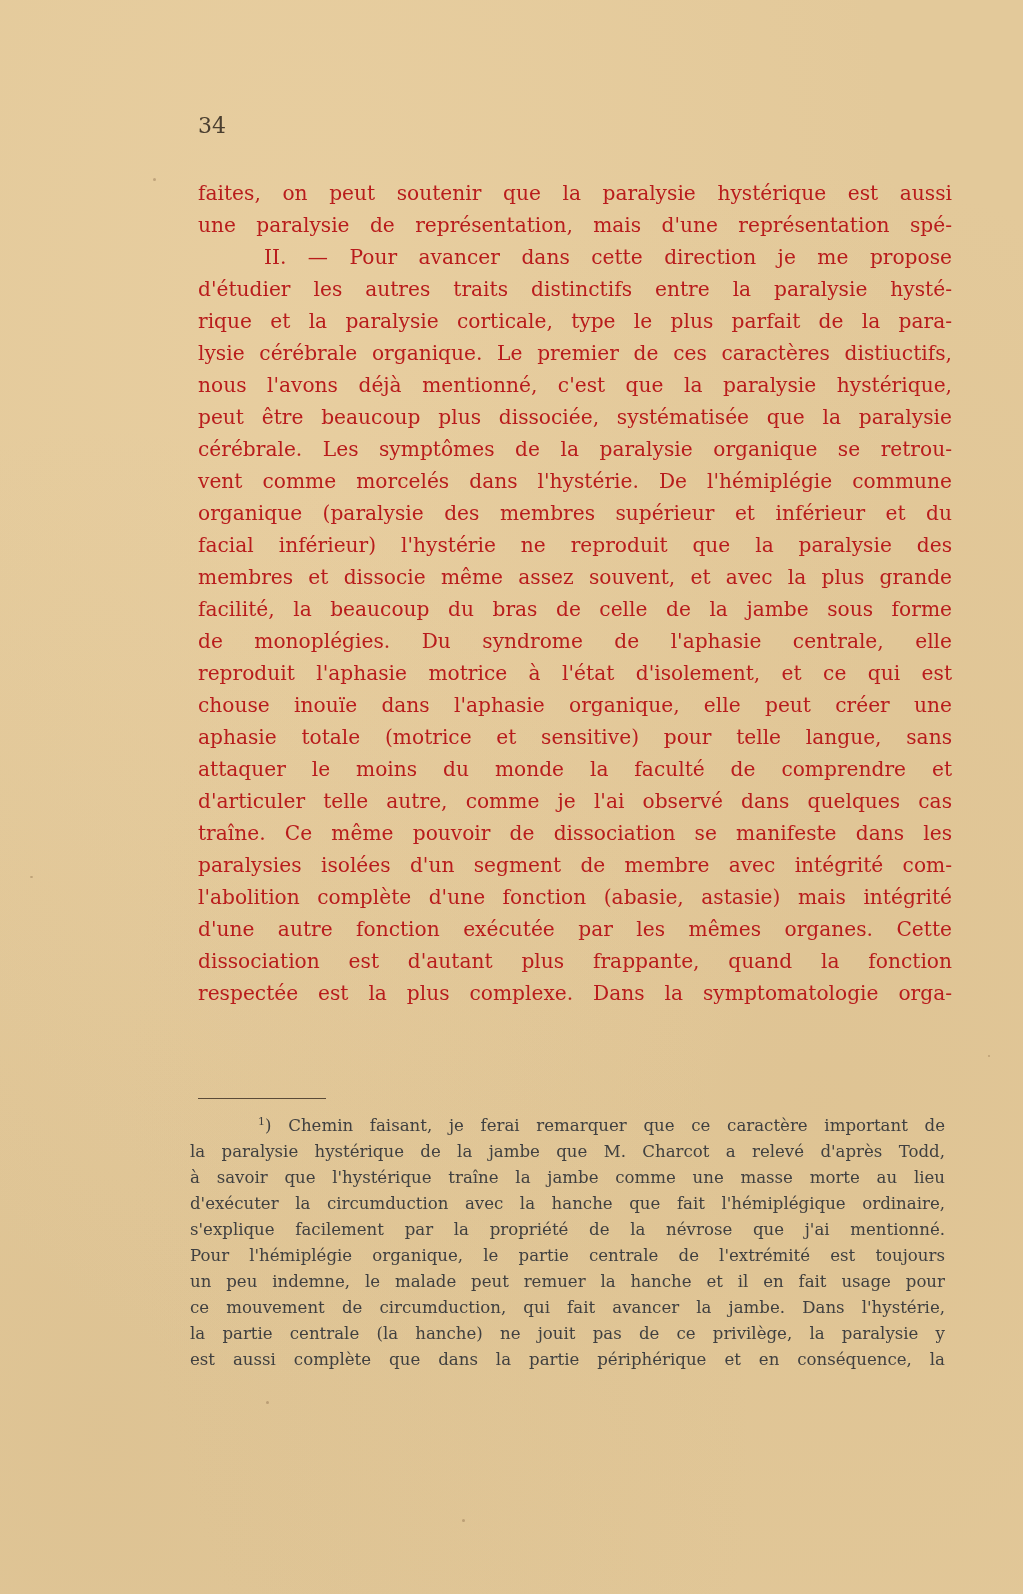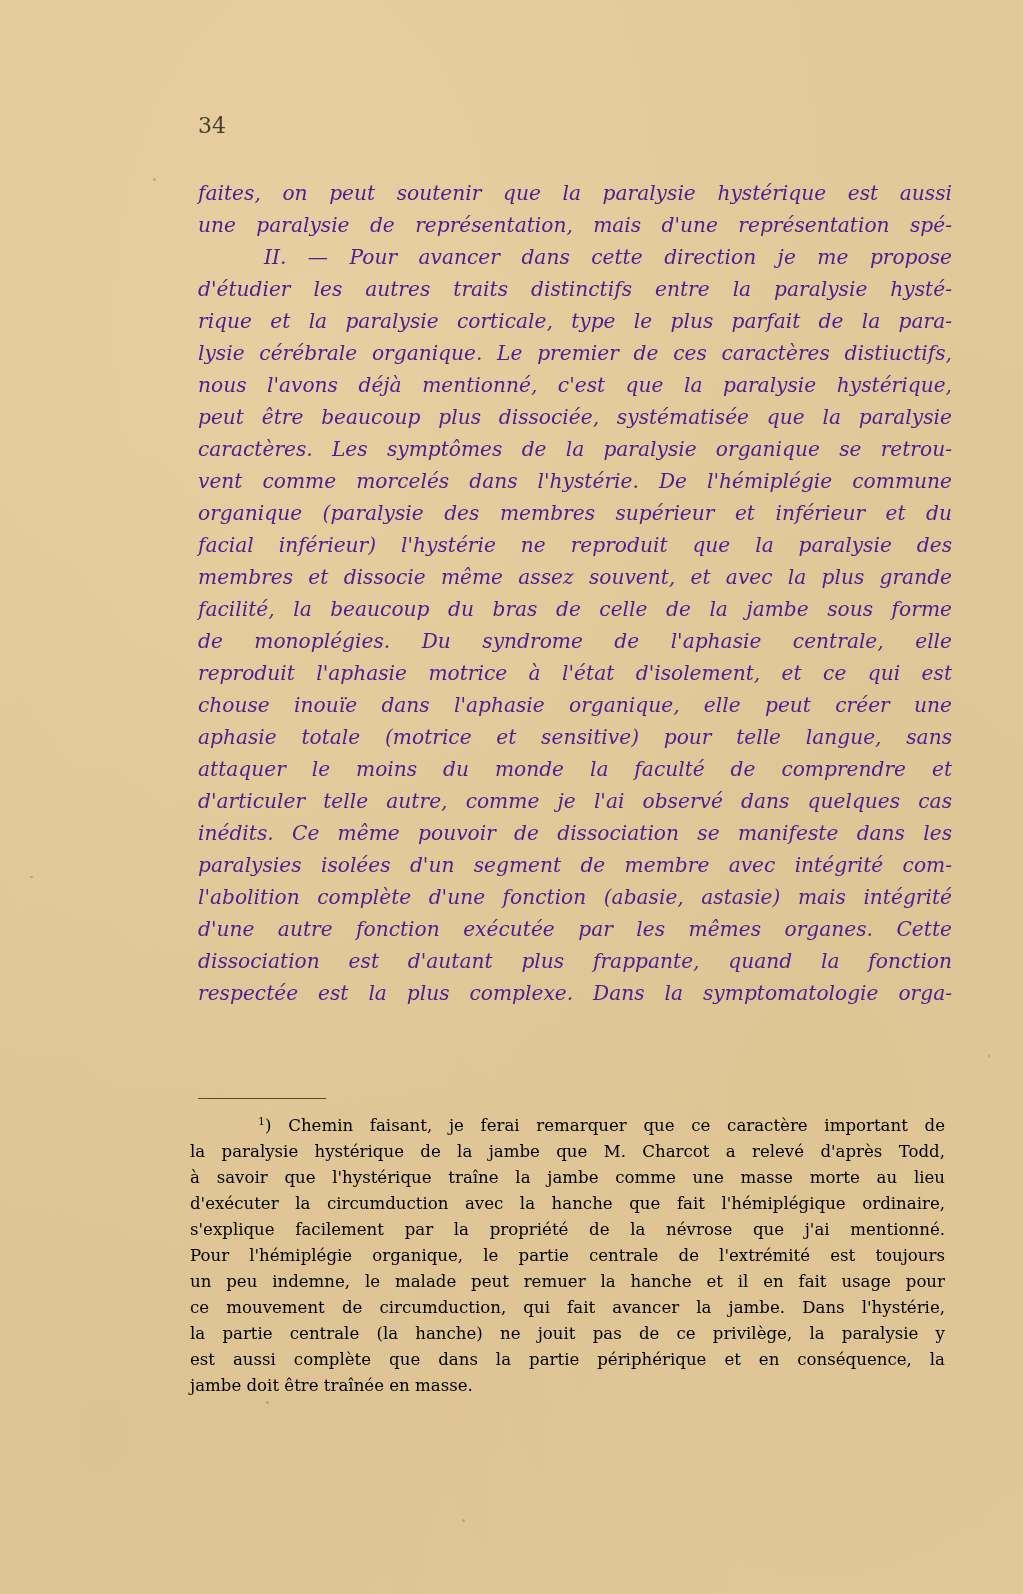--- a/index.html
+++ b/index.html
@@ -41,22 +41,21 @@
       width: 754px;
     }
     .line {
       display: block;
       height: 32px;
       line-height: 32px;
       font-size: 20.2px;
       text-align: justify;
       text-align-last: justify;
       white-space: nowrap;
-      color: #4c1d95;
-      font-style: italic;
+      color: #b91c1c;
     }
     .line.last {
       text-align-last: left;
     }
     .line.indent {
       padding-left: 66px;
     }
     .footnote-rule {
       position: absolute;
       left: 198px;
@@ -72,21 +71,21 @@
       width: 755px;
     }
     .fn-line {
       display: block;
       height: 26px;
       line-height: 26px;
       font-size: 16.6px;
       text-align: justify;
       text-align-last: justify;
       white-space: nowrap;
-      color: #000000;
+      color: #404040;
     }
     .fn-line.indent {
       padding-left: 68px;
     }
     .fn-line.last {
       text-align-last: left;
     }
     sup {
       font-size: 11px;
       vertical-align: 6px;
@@ -107,54 +106,53 @@
 
   <div class="body-text">
     <span class="line">faites, on peut soutenir que la paralysie hystérique est aussi</span>
     <span class="line">une paralysie de représentation, mais d'une représentation spé-</span>
     <span class="line indent">II. — Pour avancer dans cette direction je me propose</span>
     <span class="line">d'étudier les autres traits distinctifs entre la paralysie hysté-</span>
     <span class="line">rique et la paralysie corticale, type le plus parfait de la para-</span>
     <span class="line">lysie cérébrale organique. Le premier de ces caractères distiuctifs,</span>
     <span class="line">nous l'avons déjà mentionné, c'est que la paralysie hystérique,</span>
     <span class="line">peut être beaucoup plus dissociée, systématisée que la paralysie</span>
-    <span class="line">caractères. Les symptômes de la paralysie organique se retrou-</span>
+    <span class="line">cérébrale. Les symptômes de la paralysie organique se retrou-</span>
     <span class="line">vent comme morcelés dans l'hystérie. De l'hémiplégie commune</span>
     <span class="line">organique (paralysie des membres supérieur et inférieur et du</span>
     <span class="line">facial inférieur) l'hystérie ne reproduit que la paralysie des</span>
     <span class="line">membres et dissocie même assez souvent, et avec la plus grande</span>
     <span class="line">facilité, la beaucoup du bras de celle de la jambe sous forme</span>
     <span class="line">de monoplégies. Du syndrome de l'aphasie centrale, elle</span>
     <span class="line">reproduit l'aphasie motrice à l'état d'isolement, et ce qui est</span>
     <span class="line">chouse inouïe dans l'aphasie organique, elle peut créer une</span>
     <span class="line">aphasie totale (motrice et sensitive) pour telle langue, sans</span>
     <span class="line">attaquer le moins du monde la faculté de comprendre et</span>
     <span class="line">d'articuler telle autre, comme je l'ai observé dans quelques cas</span>
-    <span class="line">inédits. Ce même pouvoir de dissociation se manifeste dans les</span>
+    <span class="line">traîne. Ce même pouvoir de dissociation se manifeste dans les</span>
     <span class="line">paralysies isolées d'un segment de membre avec intégrité com-</span>
     <span class="line">l'abolition complète d'une fonction (abasie, astasie) mais intégrité</span>
     <span class="line">d'une autre fonction exécutée par les mêmes organes. Cette</span>
     <span class="line">dissociation est d'autant plus frappante, quand la fonction</span>
     <span class="line">respectée est la plus complexe. Dans la symptomatologie orga-</span>
   </div>
 
   <div class="footnote-rule"></div>
 
   <div class="footnotes">
     <span class="fn-line indent"><sup>1</sup><span>)</span><span> Chemin faisant, je ferai remarquer que ce caractère important de</span></span>
     <span class="fn-line">la paralysie hystérique de la jambe que M. Charcot a relevé d'après Todd,</span>
     <span class="fn-line">à savoir que l'hystérique traîne la jambe comme une masse morte au lieu</span>
     <span class="fn-line">d'exécuter la circumduction avec la hanche que fait l'hémiplégique ordinaire,</span>
     <span class="fn-line">s'explique facilement par la propriété de la névrose que j'ai mentionné.</span>
     <span class="fn-line">Pour l'hémiplégie organique, le partie centrale de l'extrémité est toujours</span>
     <span class="fn-line">un peu indemne, le malade peut remuer la hanche et il en fait usage pour</span>
     <span class="fn-line">ce mouvement de circumduction, qui fait avancer la jambe. Dans l'hystérie,</span>
     <span class="fn-line">la partie centrale (la hanche) ne jouit pas de ce privilège, la paralysie y</span>
     <span class="fn-line">est aussi complète que dans la partie périphérique et en conséquence, la</span>
-    <span class="fn-line last">jambe doit être traînée en masse.</span>
   </div>
 
   <div class="speck" style="left:153px;top:178px;width:3px;height:3px;"></div>
   <div class="speck" style="left:30px;top:876px;width:3px;height:2px;"></div>
   <div class="speck" style="left:266px;top:1401px;width:3px;height:3px;"></div>
   <div class="speck" style="left:462px;top:1519px;width:3px;height:3px;"></div>
   <div class="speck" style="left:988px;top:1055px;width:2px;height:2px;"></div>
 
 </div>
 

